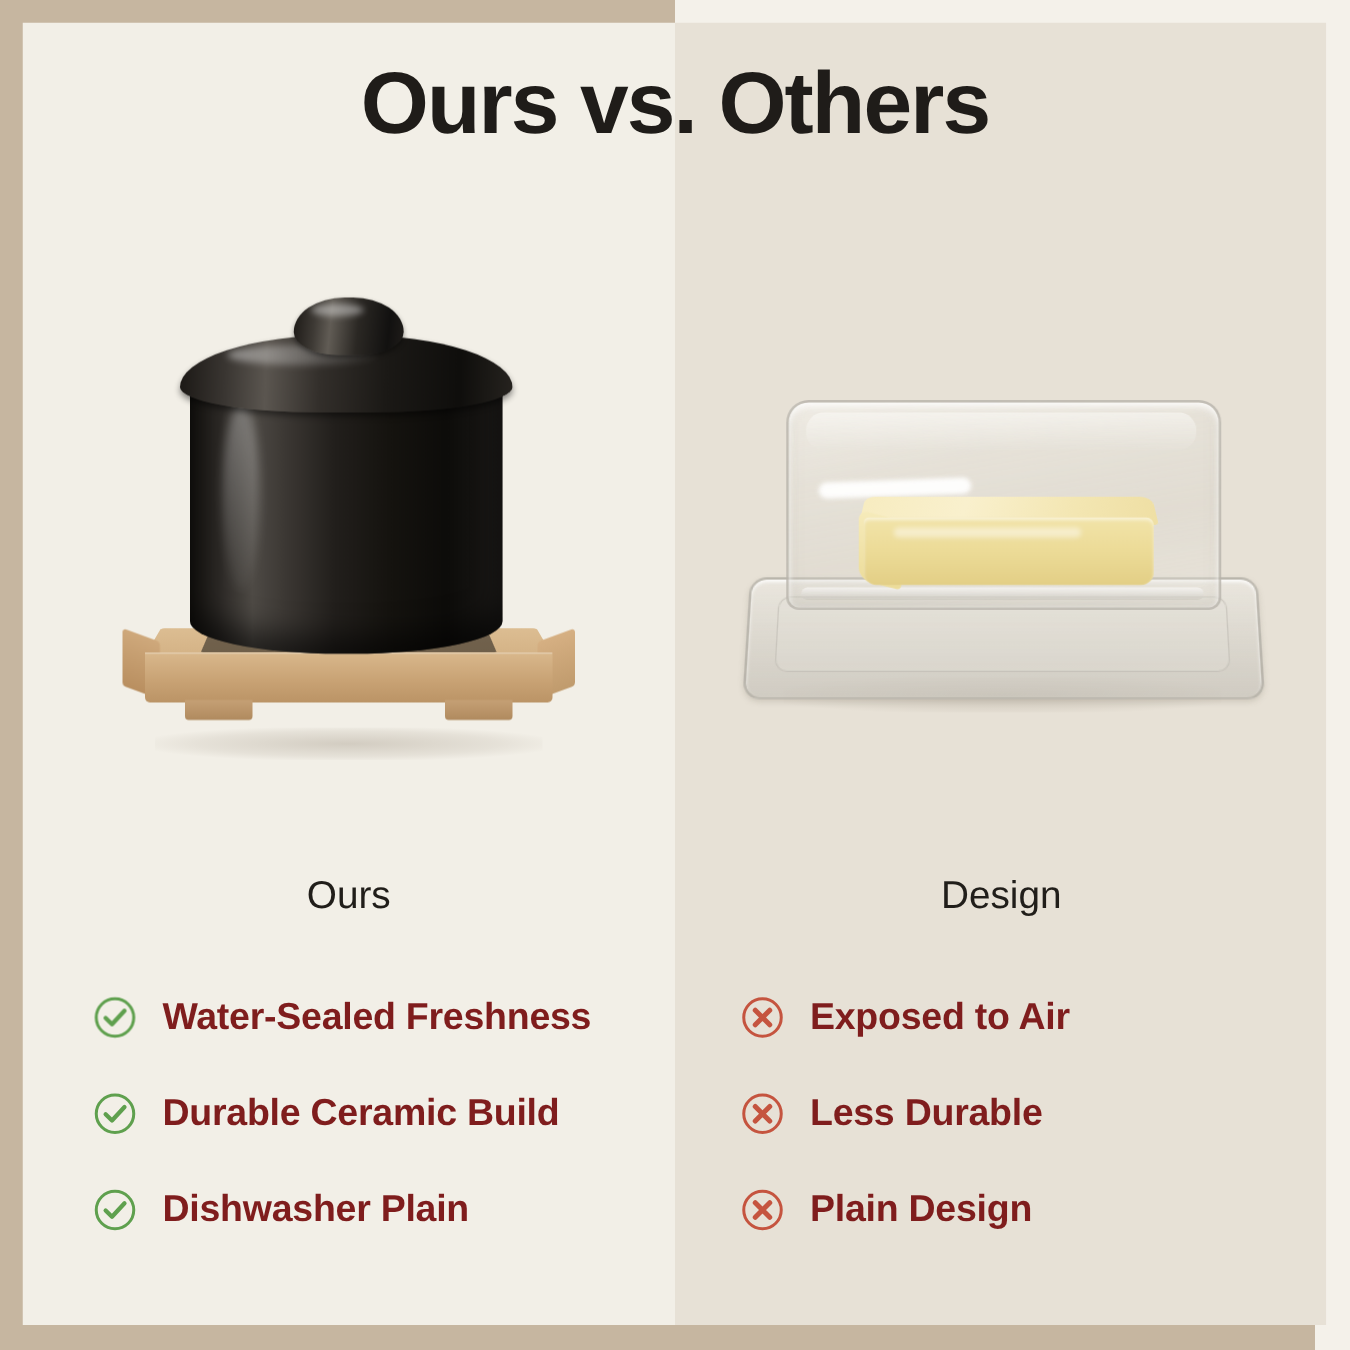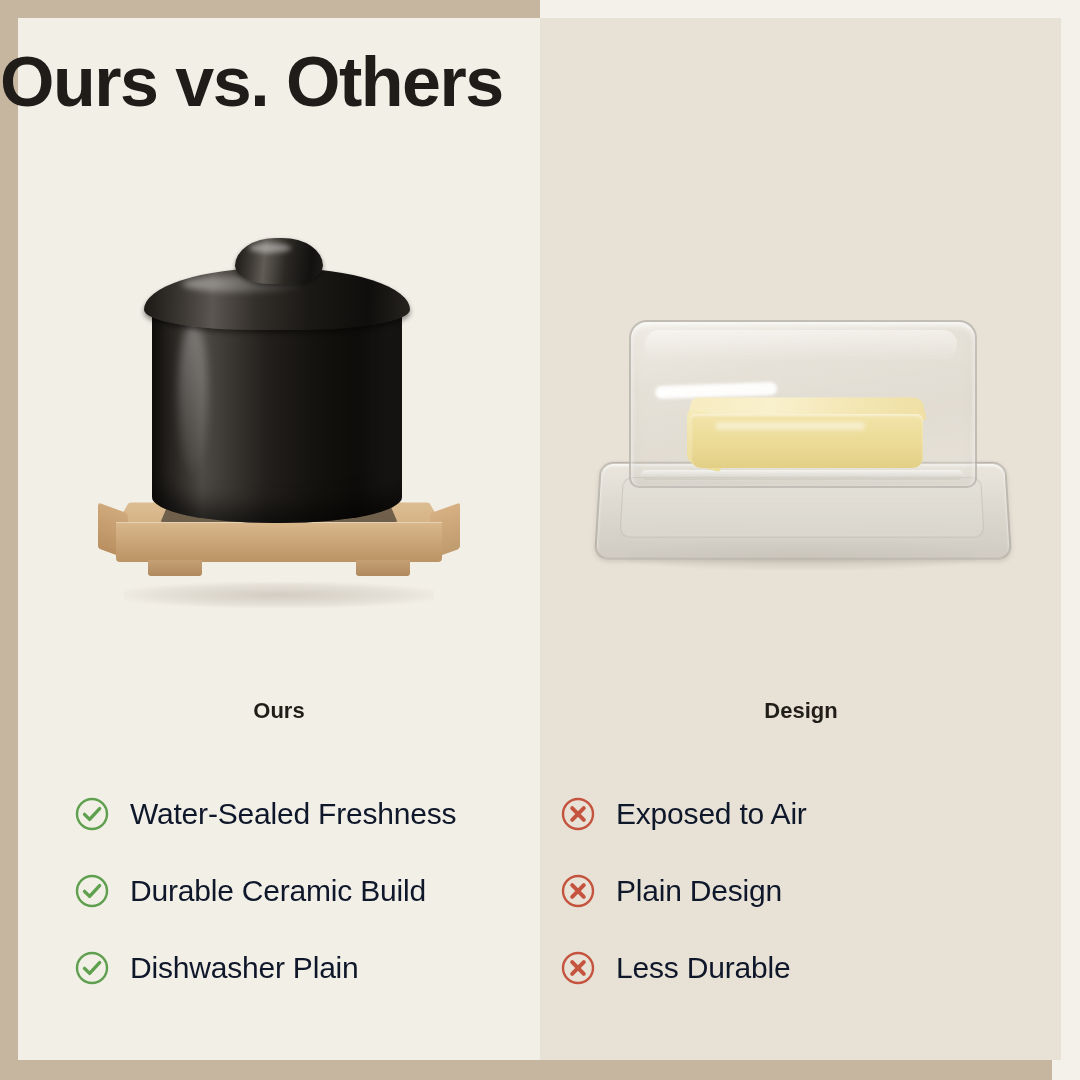--- a/index.html
+++ b/index.html
@@ -48,20 +48,21 @@
     left: 522px; top: 0;
     width: 521px; height: 100%;
     background: #e7e1d6;
   }
 
   
   .title {
     position: absolute;
     left: 0; top: 44px;
     width: 1080px;
+    text-align: center;
     font-size: 70px;
     font-weight: 700;
     letter-spacing: -1.5px;
     color: #1f1c19;
     line-height: 1.1;
     z-index: 6;
   }
 
   
   .product-area {
@@ -342,54 +343,54 @@
     width: 150px; height: 8px;
     border-radius: 6px;
     background: rgba(255,255,255,0.45);
     filter: blur(2px);
   }
 
   
   .col-head {
     position: absolute;
     top: 698px;
-    font-size: 22px;
-    font-weight: 700;
+    font-size: 31px;
+    font-weight: 400;
     color: #211e1a;
     text-align: center;
     z-index: 6;
   }
   .col-head.left  { left: 18px;  width: 522px; }
   .col-head.right { left: 540px; width: 522px; }
 
   
   .feature-list {
     position: absolute;
     top: 775px;
     z-index: 6;
   }
   .feature-list.left  { left: 74px;  width: 450px; }
-  .feature-list.right { left: 560px; width: 430px; text-align: center; }
+  .feature-list.right { left: 592px; width: 430px; text-align: center; }
 
   .feature-row {
     display: flex;
     align-items: center;
     height: 77px;
   }
   .feat-icon {
     flex: 0 0 auto;
     width: 36px;
     height: 36px;
     margin-right: 20px;
     display: block;
   }
   .feat-label {
     font-size: 30px;
-    font-weight: 400;
-    color: #0f172a;
+    font-weight: 700;
+    color: #7f1d1d;
     letter-spacing: -0.2px;
     white-space: nowrap;
   }
 </style>
 </head>
 <body>
 
 <div id="stage">
 
   <div class="frame-wash-right"></div>
@@ -502,28 +503,28 @@
       <span class="feat-label">Exposed to Air</span>
     </div>
 
     <div class="feature-row">
       <span class="feat-icon">
         <svg viewBox="0 0 36 36" width="36" height="36" aria-hidden="true">
           <circle cx="18" cy="18" r="15" fill="none" stroke="#c5543f" stroke-width="2.4"></circle>
           <path d="M12.2 12.2 L23.8 23.8 M23.8 12.2 L12.2 23.8" fill="none" stroke="#c5543f" stroke-width="4" stroke-linecap="round"></path>
         </svg>
       </span>
-      <span class="feat-label">Plain Design</span>
+      <span class="feat-label">Less Durable</span>
     </div>
 
     <div class="feature-row">
       <span class="feat-icon">
         <svg viewBox="0 0 36 36" width="36" height="36" aria-hidden="true">
           <circle cx="18" cy="18" r="15" fill="none" stroke="#c5543f" stroke-width="2.4"></circle>
           <path d="M12.2 12.2 L23.8 23.8 M23.8 12.2 L12.2 23.8" fill="none" stroke="#c5543f" stroke-width="4" stroke-linecap="round"></path>
         </svg>
       </span>
-      <span class="feat-label">Less Durable</span>
+      <span class="feat-label">Plain Design</span>
     </div>
 
   </div>
 
 </div>
 
 </body></html>

